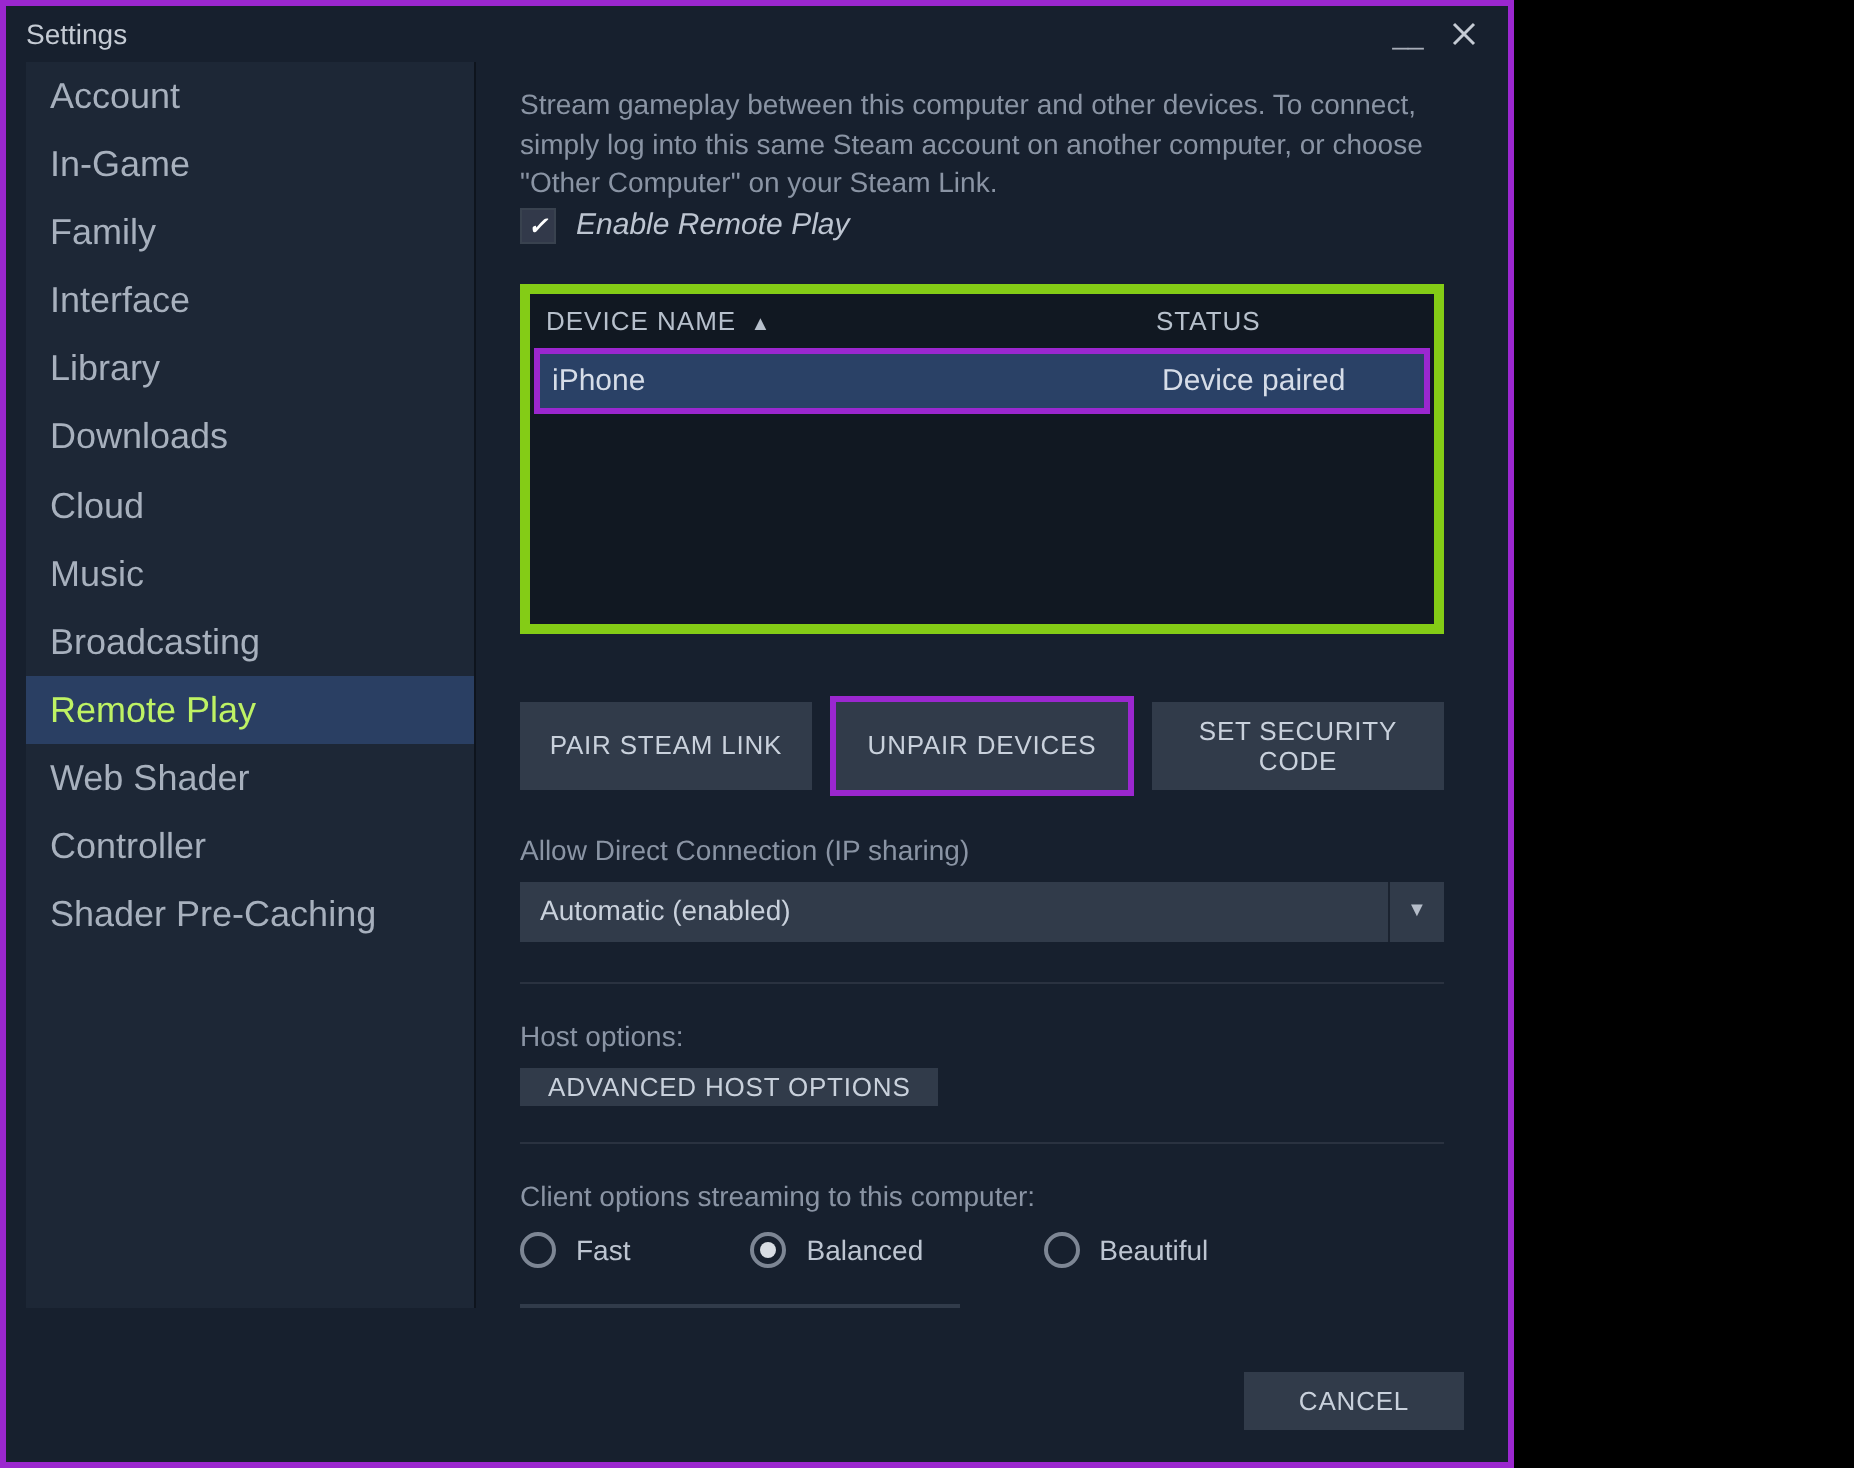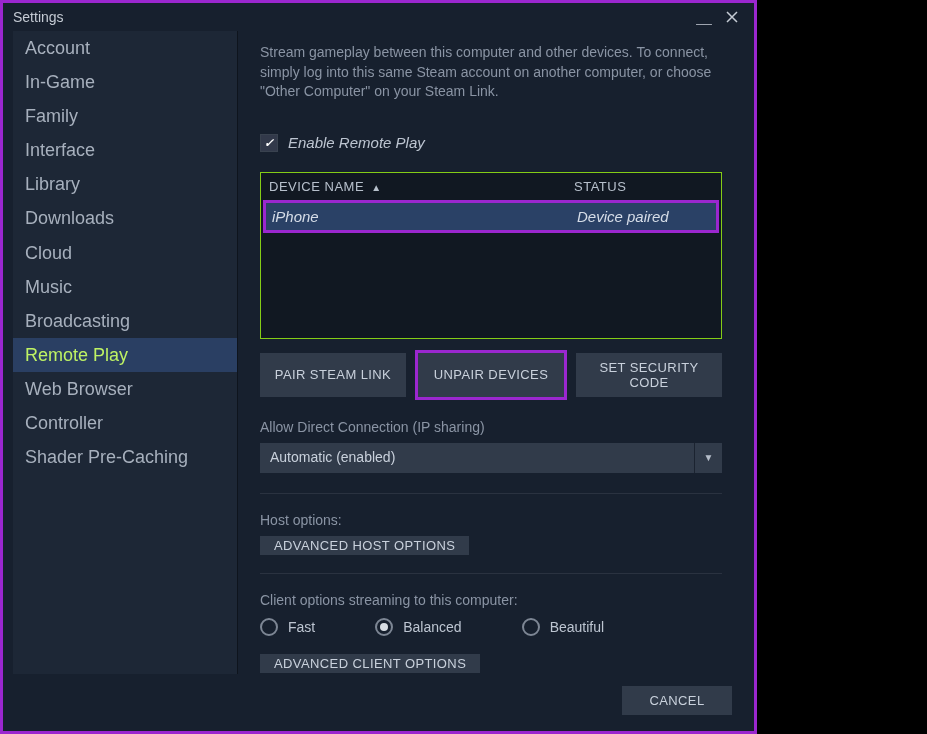--- a/index.html
+++ b/index.html
@@ -66,52 +66,51 @@
   color: #bef264;
 }
 .content {
   flex: 1;
   padding: 12px 22px 10px 22px;
   color: #8c96a5;
   font-size: 14px;
   overflow-y: auto;
   position: relative;
 }
-.desc { line-height: 1.4; margin-bottom: 32px; color: #8a94a4;}
+.desc { line-height: 1.4; margin-bottom: 2px; color: #8a94a4;}
 .checkbox-row {
   display: flex; align-items: center; gap: 10px; margin-bottom: 20px; font-style: italic;
 }
 .checkbox {
   width: 18px; height: 18px;
   border: 1px solid #39424f;
   background: #32394a;
   display: flex; align-items: center; justify-content: center;
   color: #fff; font-size: 12px;
 }
 .checkbox::after { content: "✓"; color: #fff; font-weight: bold; }
 .checkbox-label { color: #bdc5d1; font-size: 15px; }
 .device-table {
   background: #111822;
-  border: 1px solid #84cc16;
+  border: 5px solid #84cc16;
   margin-bottom: 14px;
 }
 .device-header {
   display: flex;
   padding: 6px 8px;
   font-size: 13px;
   color: #b7c0cc;
   letter-spacing: 0.5px;
 }
 .col-name { flex: 0 0 305px; }
 .col-status { flex: 1; }
 .sort-arrow { font-size: 10px; margin-left: 3px; }
 .device-row-wrap {
   border: 3px solid #9b27cf;
   margin: 0 2px;
-  font-style: italic;
 }
 .device-row {
   display: flex;
   background: #2a4166;
   color: #d6dde8;
   padding: 5px 6px;
   font-size: 15px;
 }
 .device-list-pad { height: 105px; }
 .btn-row {
@@ -120,20 +119,21 @@
 .btn {
   flex: 1;
   background: #313b4a;
   color: #c9d1dc;
   padding: 7px 6px;
   font-size: 13px;
   letter-spacing: 0.4px;
   cursor: pointer;
   text-align: center;
   border: none;
+  margin-top: 20px;
 }
 .btn.hl {
   outline: 3px solid #9b27cf;
   outline-offset: 0;
 }
 .section-label {
   color: #8a94a4; font-size: 14px; margin-bottom: 8px;
 }
 .dropdown {
   display: flex; align-items: stretch;
@@ -205,21 +205,21 @@
           <div class="side-item">Account</div>
           <div class="side-item">In-Game</div>
           <div class="side-item">Family</div>
           <div class="side-item">Interface</div>
           <div class="side-item">Library</div>
           <div class="side-item">Downloads</div>
           <div class="side-item">Cloud</div>
           <div class="side-item">Music</div>
           <div class="side-item">Broadcasting</div>
           <div class="side-item selected">Remote Play</div>
-          <div class="side-item">Web Browser</div>
+          <div class="side-item">Web Shader</div>
           <div class="side-item">Controller</div>
           <div class="side-item">Shader Pre-Caching</div>
         </div>
 
       <div class="content">
         <div class="desc">Stream gameplay between this computer and other devices. To connect, simply log into this same Steam account on another computer, or choose "Other Computer" on your Steam Link.</div>
 
         <div class="checkbox-row">
           <div class="checkbox"></div>
           <div class="checkbox-label">Enable Remote Play</div>

